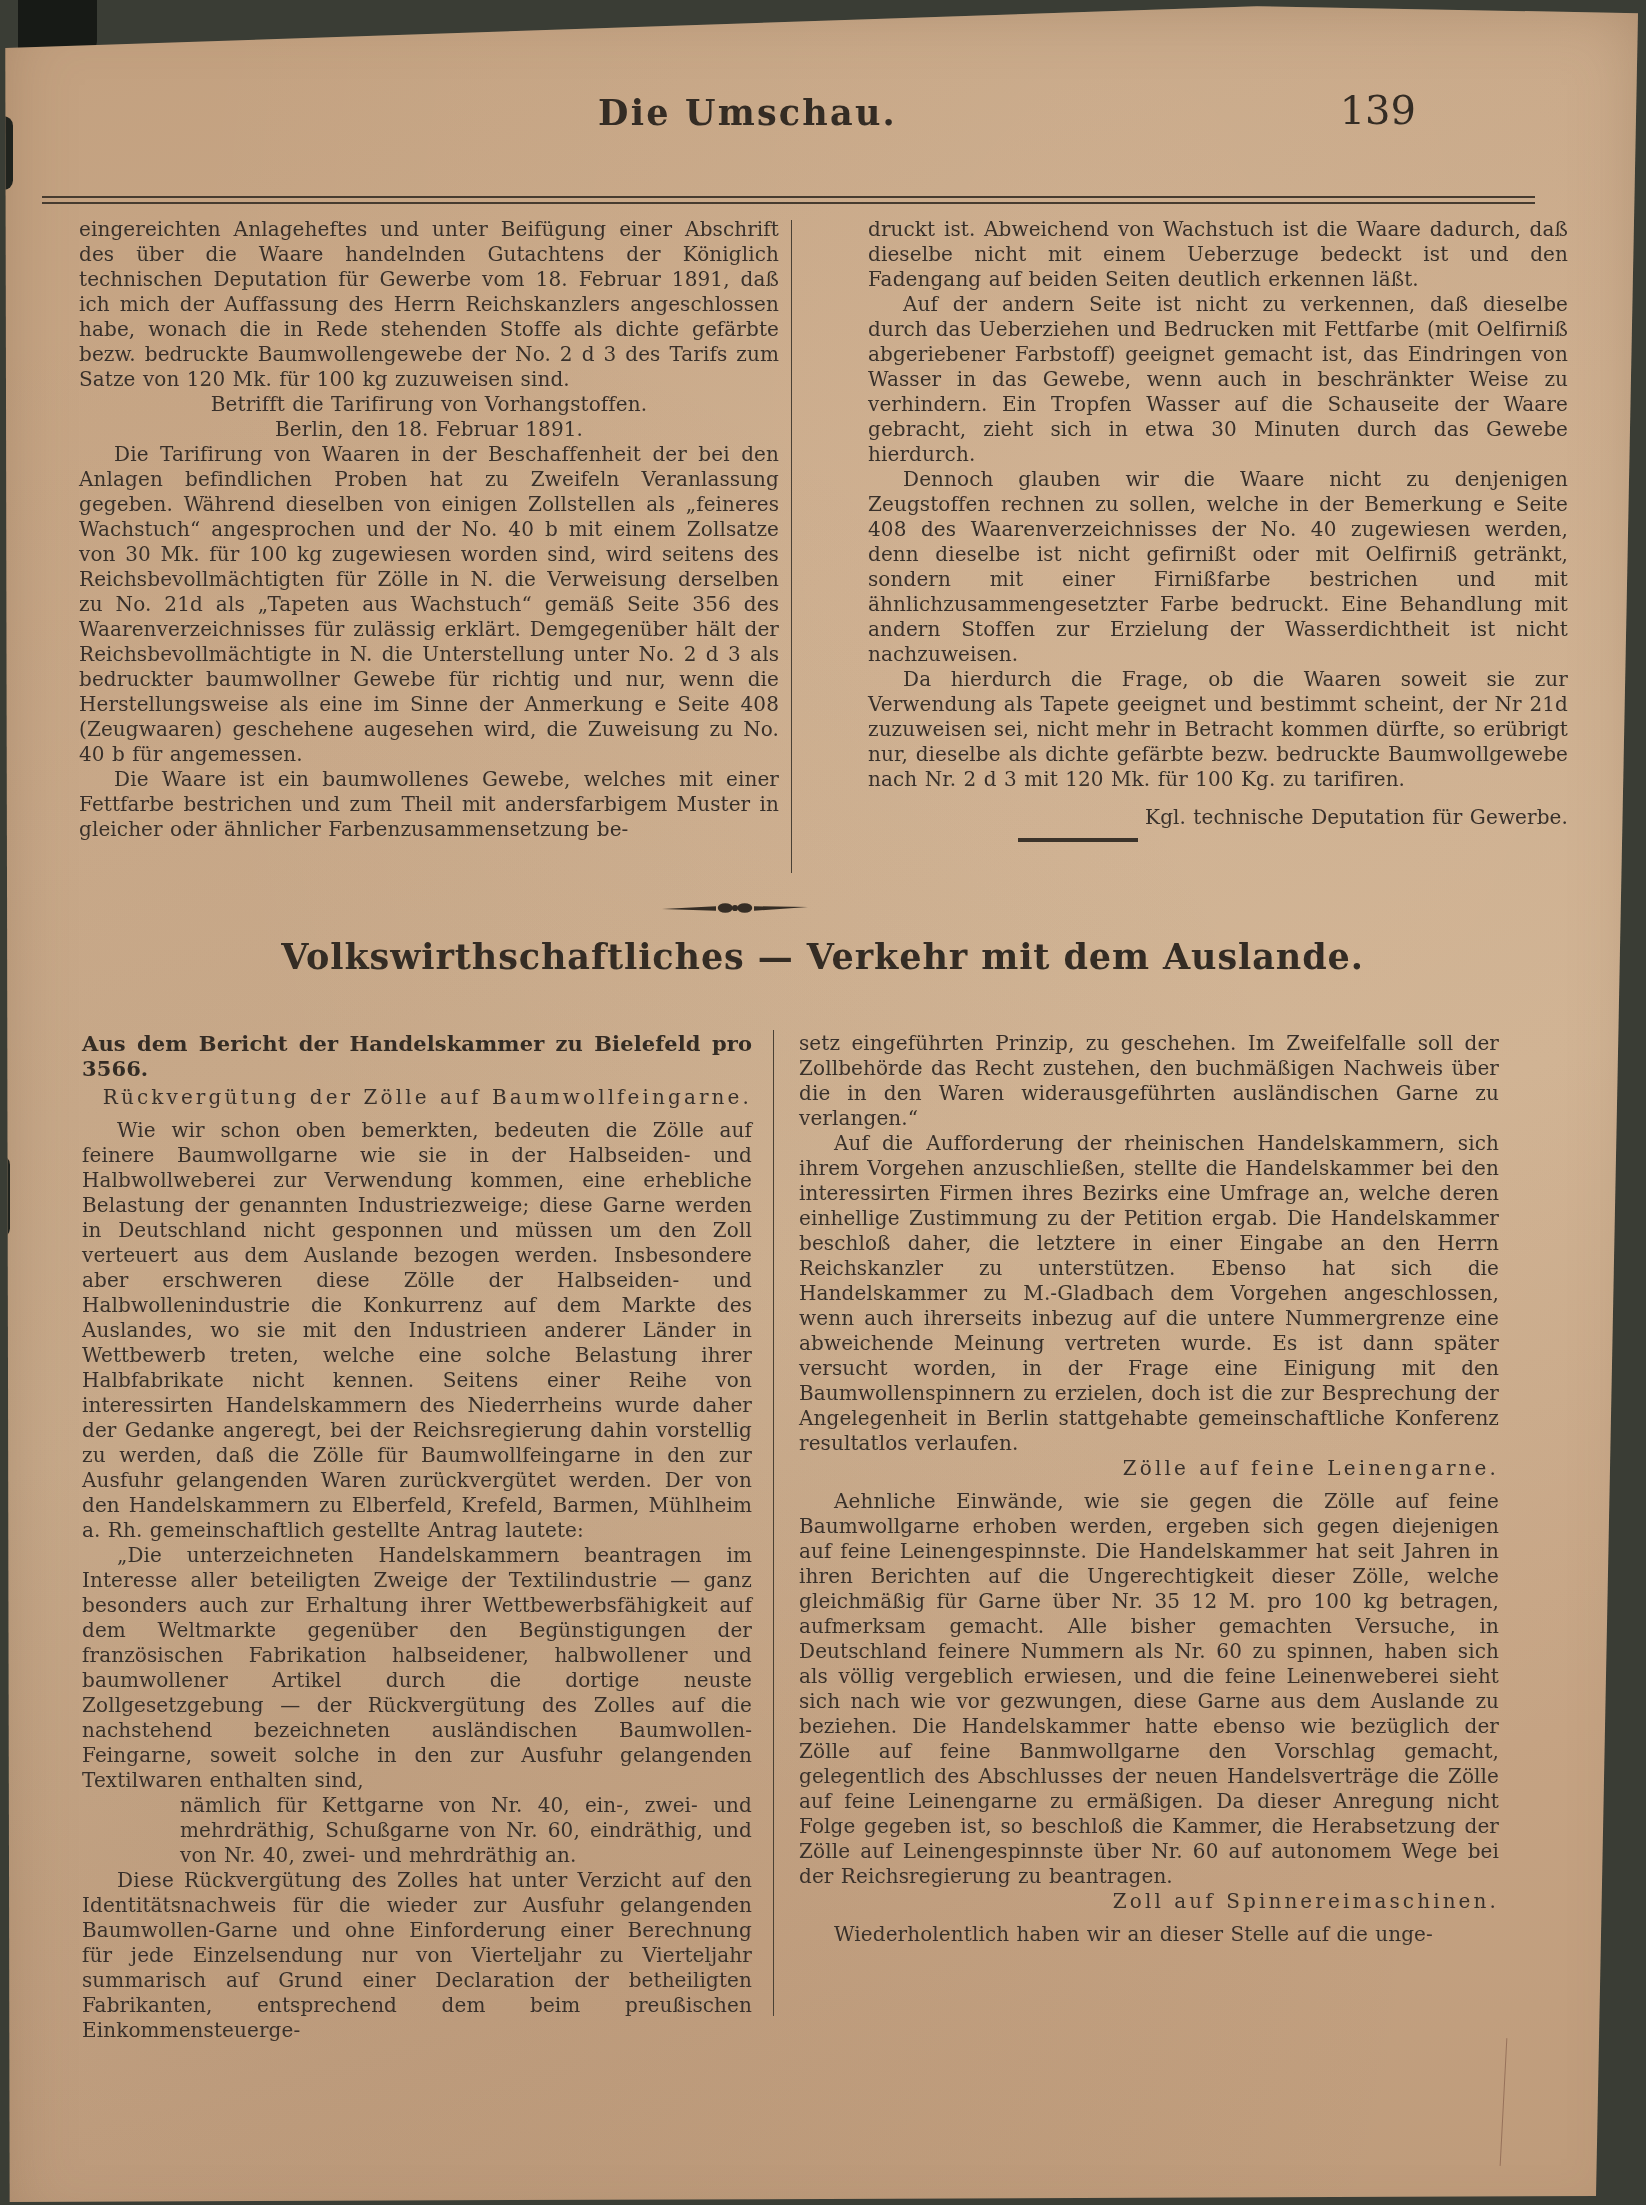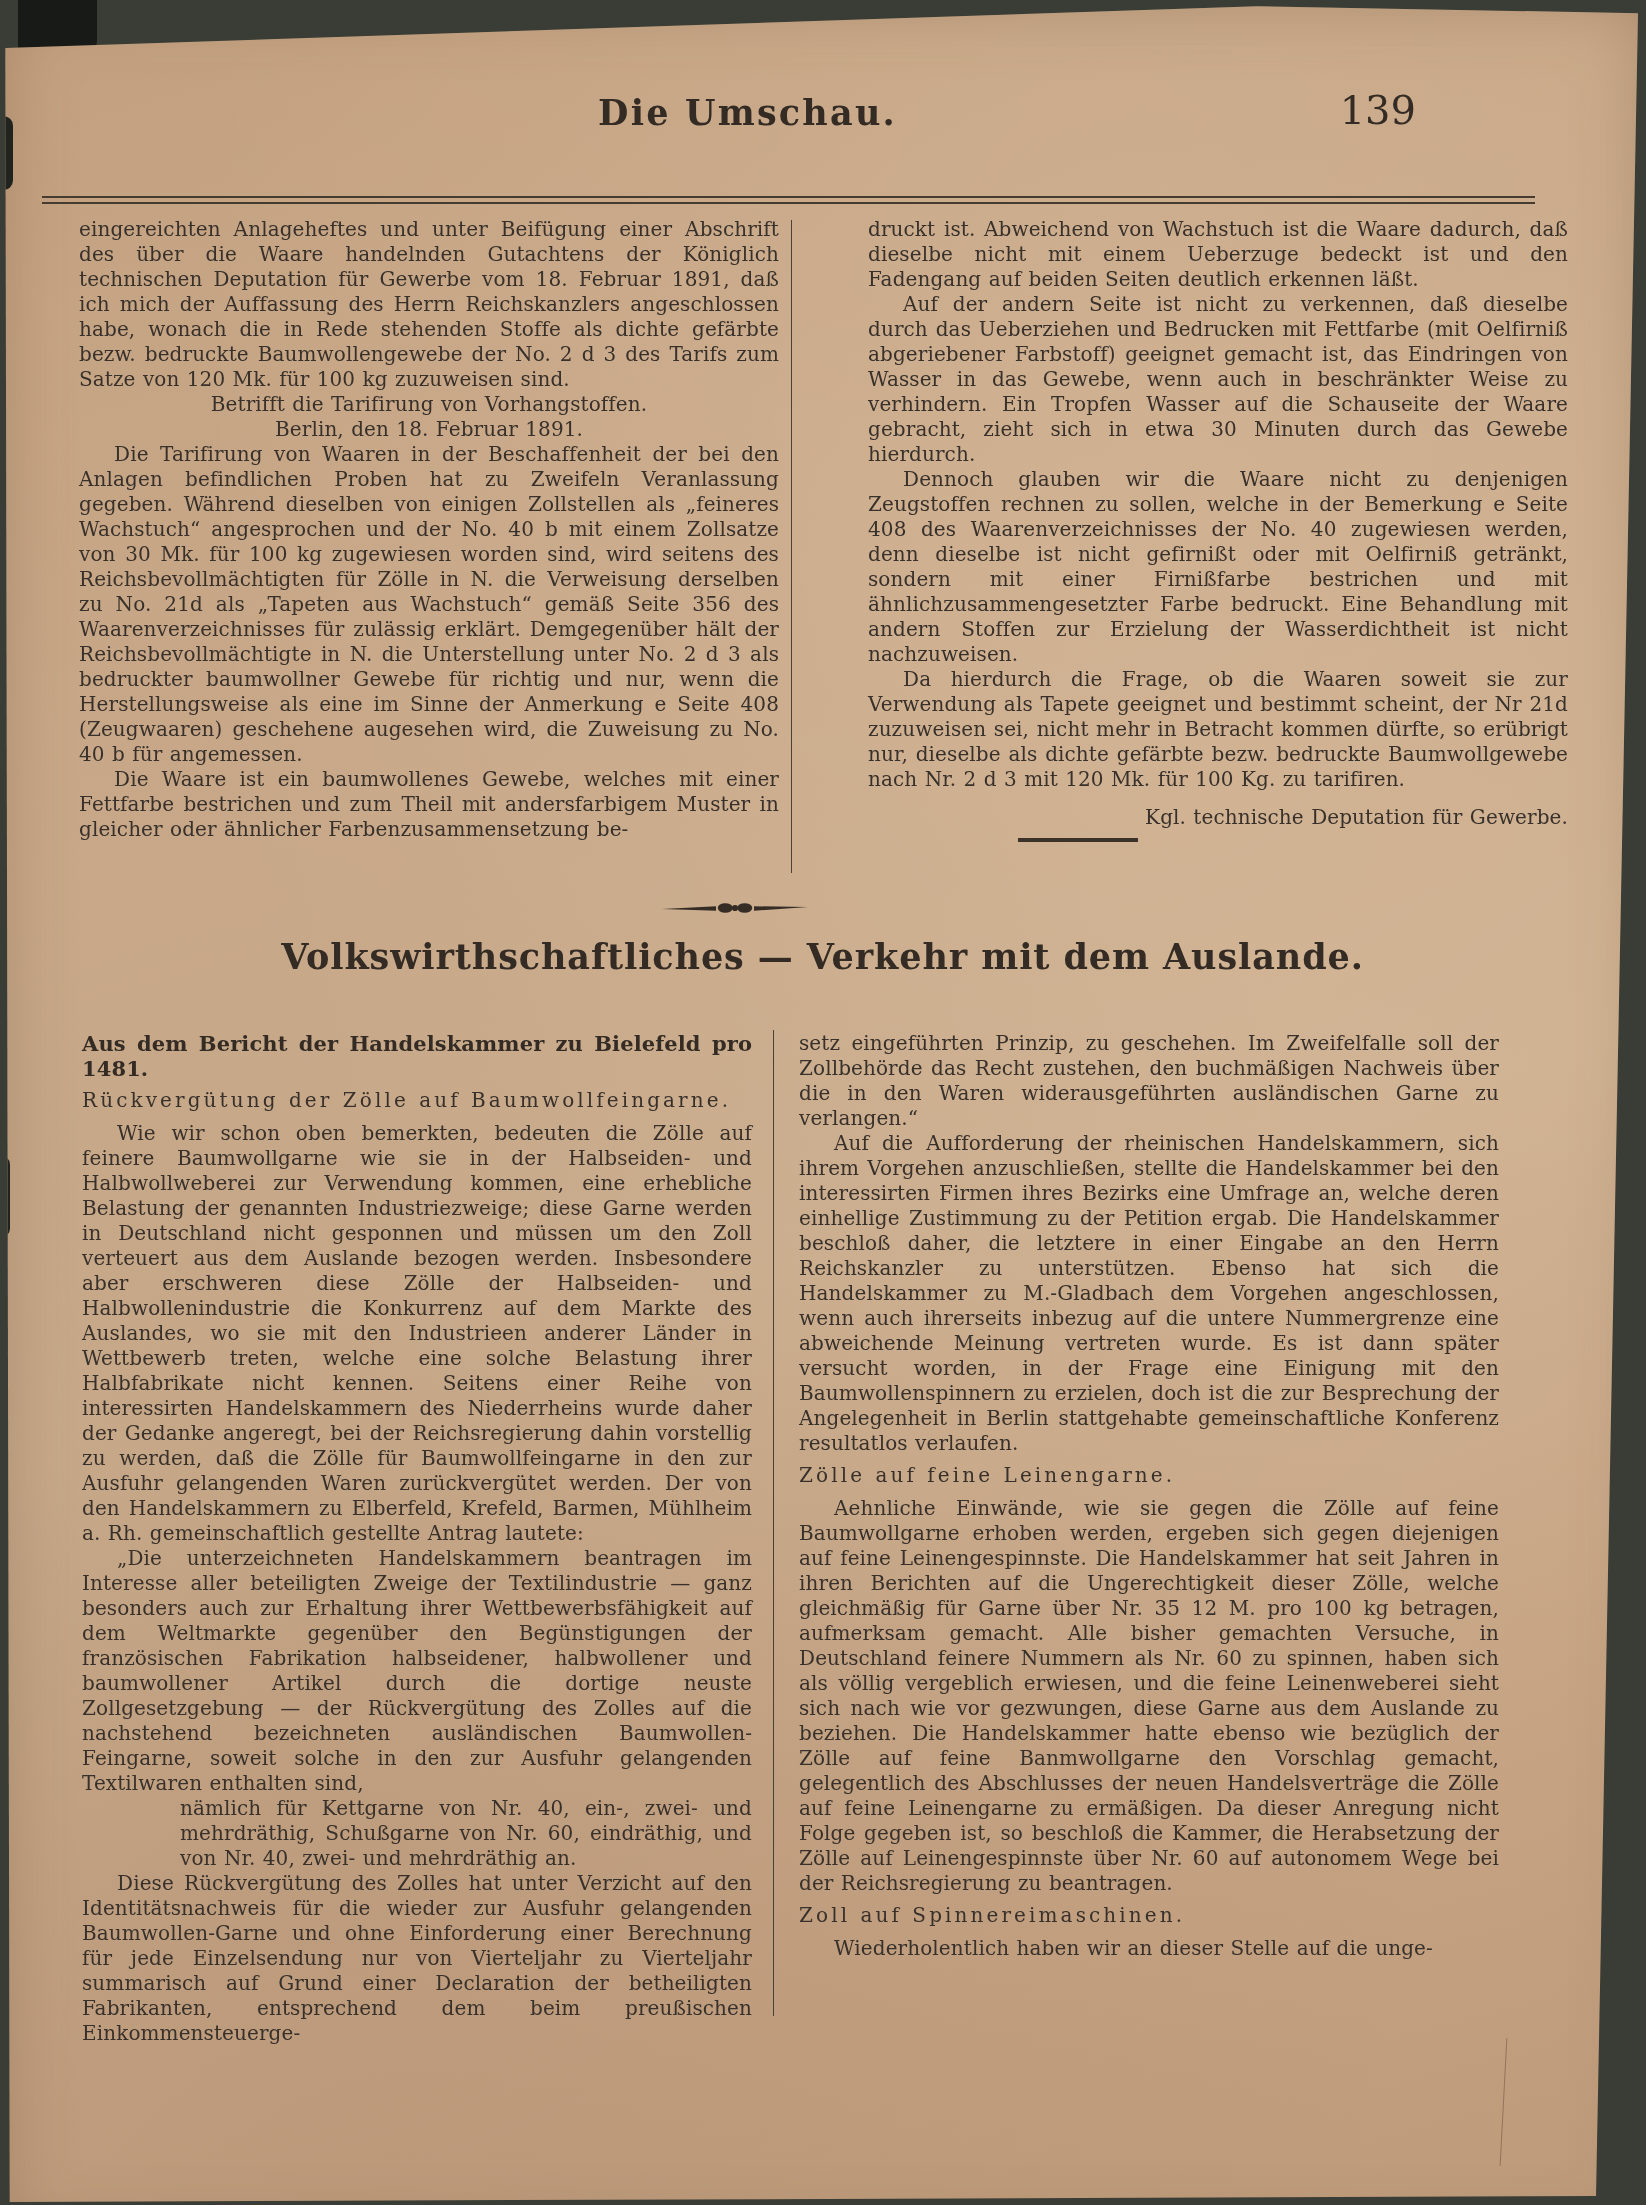--- a/index.html
+++ b/index.html
@@ -54,22 +54,22 @@
   .ornament{position:absolute;left:662px;top:896px;}
   .main-heading{
     position:absolute;left:66px;top:936px;width:1513px;
     text-align:center;font-size:35px;font-weight:bold;letter-spacing:0.9px;color:#342c24;
   }
   .report-title{
     font-weight:bold;font-size:21px;text-indent:0;
     text-align:justify;text-align-last:justify;margin-bottom:4.4px;color:#342c24;
   }
   .sub-heading{
-    text-align:left;text-indent:0;letter-spacing:3.1px;
-    margin-top:7px;margin-bottom:8px;
+    text-align:right;text-indent:0;letter-spacing:3.1px;
+    margin-bottom:8px;
   }
   .edge-blob{position:absolute;left:0;background:#20231e;border-radius:0 9.7px 9.7px 0;}
   .blob1{top:116px;width:13.2px;height:74px;}
   .blob2{top:1155px;width:9.7px;height:83px;}
   .hair-mark{
     position:absolute;left:1503px;top:2038px;width:1.3px;height:128px;
     background:rgba(110,70,55,0.5);transform:rotate(3deg);border-radius:0.9px;
   }
 </style>
 </head>
@@ -109,21 +109,21 @@
       <ellipse cx="143" cy="27" rx="17" ry="11"></ellipse>
       <circle cx="165" cy="27" r="7"></circle>
       <ellipse cx="187" cy="27" rx="17" ry="11"></ellipse>
       <path d="M330 25 L208 23 L208 33 Z"></path>
     </g>
   </svg>
 
   <div class="main-heading">Volkswirthschaftliches — Verkehr mit dem Auslande.</div>
 
   <div class="col s2-left">
-    <div class="report-title">Aus dem Bericht der Handelskammer zu Bielefeld pro 1481.</div>
+    <div class="report-title">Aus dem Bericht der Handelskammer zu Bielefeld pro 3566.</div>
     <div class="sub-heading">Rückvergütung der Zölle auf Baumwollfeingarne.</div>
     <div class="para">Wie wir schon oben bemerkten, bedeuten die Zölle auf feinere Baumwollgarne wie sie in der Halbseiden- und Halbwollweberei zur Verwendung kommen, eine erhebliche Belastung der genannten Industriezweige; diese Garne werden in Deutschland nicht gesponnen und müssen um den Zoll verteuert aus dem Auslande bezogen werden. Insbesondere aber erschweren diese Zölle der Halbseiden- und Halbwollenindustrie die Konkurrenz auf dem Markte des Auslandes, wo sie mit den Industrieen anderer Länder in Wettbewerb treten, welche eine solche Belastung ihrer Halbfabrikate nicht kennen. Seitens einer Reihe von interessirten Handelskammern des Niederrheins wurde daher der Gedanke angeregt, bei der Reichsregierung dahin vorstellig zu werden, daß die Zölle für Baumwollfeingarne in den zur Ausfuhr gelangenden Waren zurückvergütet werden. Der von den Handelskammern zu Elberfeld, Krefeld, Barmen, Mühlheim a. Rh. gemeinschaftlich gestellte Antrag lautete:</div>
     <div class="para">„Die unterzeichneten Handelskammern beantragen im Interesse aller beteiligten Zweige der Textilindustrie — ganz besonders auch zur Erhaltung ihrer Wettbewerbsfähigkeit auf dem Weltmarkte gegenüber den Begünstigungen der französischen Fabrikation halbseidener, halbwollener und baumwollener Artikel durch die dortige neuste Zollgesetzgebung — der Rückvergütung des Zolles auf die nachstehend bezeichneten ausländischen Baumwollen-Feingarne, soweit solche in den zur Ausfuhr gelangenden Textilwaren enthalten sind,</div>
     <div class="list-block">nämlich für Kettgarne von Nr. 40, ein-, zwei- und mehrdräthig, Schußgarne von Nr. 60, eindräthig, und von Nr. 40, zwei- und mehrdräthig an.</div>
     <div class="para">Diese Rückvergütung des Zolles hat unter Verzicht auf den Identitätsnachweis für die wieder zur Ausfuhr gelangenden Baumwollen-Garne und ohne Einforderung einer Berechnung für jede Einzelsendung nur von Vierteljahr zu Vierteljahr summarisch auf Grund einer Declaration der betheiligten Fabrikanten, entsprechend dem beim preußischen Einkommensteuerge-</div>
   </div>
 
   <div class="vrule vrule-2"></div>
 
   <div class="col s2-right">

